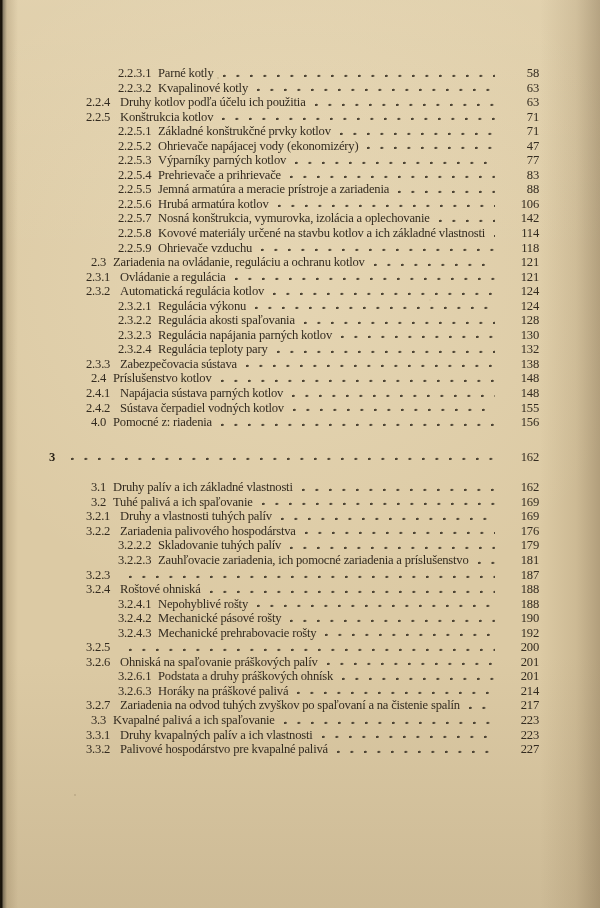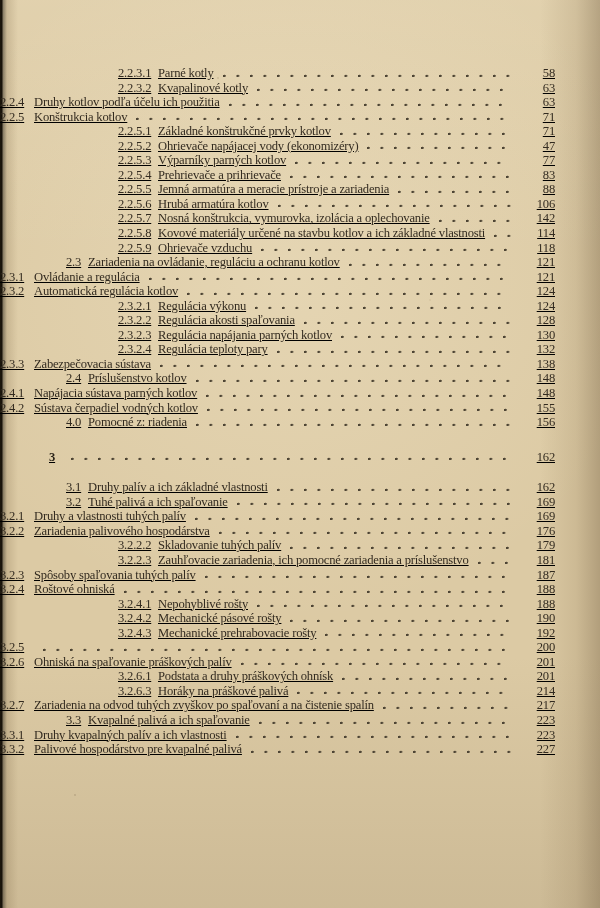--- a/index.html
+++ b/index.html
@@ -24,21 +24,21 @@
       radial-gradient(circle 2px at 218px 78px, rgba(120,95,60,0.35), rgba(0,0,0,0) 70%),
       radial-gradient(circle 1.5px at 75px 795px, rgba(80,62,40,0.45), rgba(0,0,0,0) 70%),
       radial-gradient(circle 2px at 430px 300px, rgba(140,112,72,0.18), rgba(0,0,0,0) 70%),
       
       radial-gradient(ellipse 90% 55% at 48% 30%, rgba(250,240,214,0.30), rgba(0,0,0,0) 70%),
       #dccaa4;
   }
 
   .toc {
     position: absolute;
-    top: 66px; left: 0; right: 45px; text-decoration: underline;
+    top: 66px; left: 0; right: 61px;
   }
 
   .toc-row {
     display: flex;
     align-items: baseline;
     height: 14.55px;
     line-height: 14.55px;
     font-size: 12.6px;
     letter-spacing: -0.2px;
     color: #332b20;
@@ -60,22 +60,22 @@
   }
 
   .toc-row .pagenum {
     flex: 0 0 34px;
     width: 34px;
     text-align: right;
   }
 
   
   .d1 { padding-left: 49px; }  .d1 .num { width: 13px; }
-  .d2 { padding-left: 66px; }  .d2 .num { width: 22px; }
-  .d3 { }  .d3 .num { width: 34px; }
+  .d2 { padding-left: 66px; }  .d2 .num { width: 22px; margin-left: 25px; }
+  .d3 { padding-left: 86px; }  .d3 .num { width: 34px; }
   .d4 { padding-left: 118px; } .d4 .num { width: 40px; }
 
   .bold .num, .bold .title { font-weight: bold; color: #2b241a; }
   .gap-before { margin-top: 20px; }
   .gap-after  { margin-bottom: 16px; }
 </style>
 </head>
 <body>
 
 <div class="page">
@@ -266,21 +266,20 @@
         <span class="pagenum">179</span>
       </div>
       <div class="toc-row d4">
         <span class="num">3.2.2.3</span>
         <span class="title">Zauhľovacie zariadenia, ich pomocné zariadenia a príslušenstvo</span>
         <span class="leader"></span>
         <span class="pagenum">181</span>
       </div>
       <div class="toc-row d3">
         <span class="num">3.2.3</span>
-        <span class="title">Spôsoby spaľovania tuhých palív</span>
         <span class="leader"></span>
         <span class="pagenum">187</span>
       </div>
       <div class="toc-row d3">
         <span class="num">3.2.4</span>
         <span class="title">Roštové ohniská</span>
         <span class="leader"></span>
         <span class="pagenum">188</span>
       </div>
       <div class="toc-row d4">

